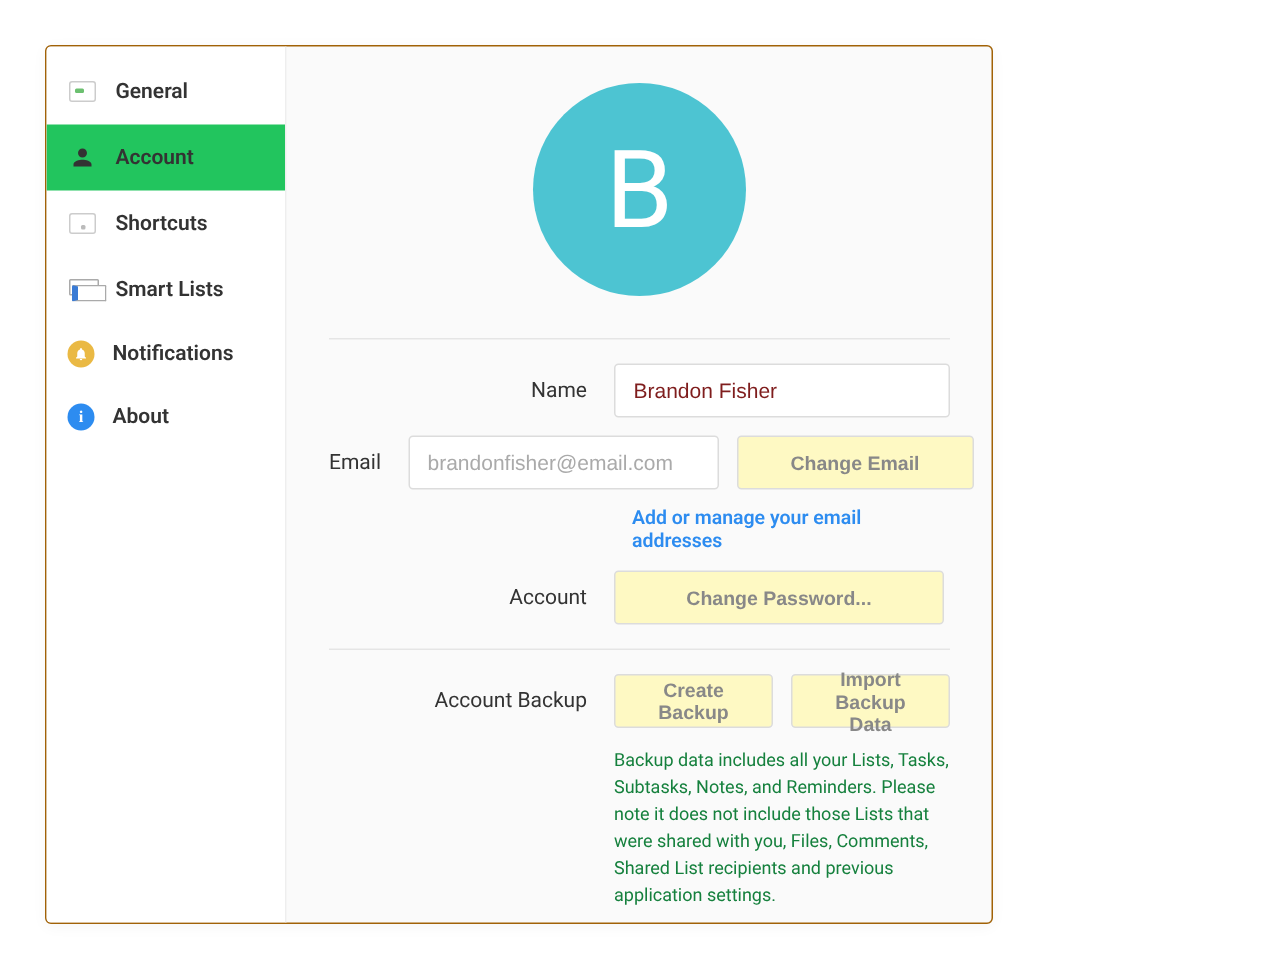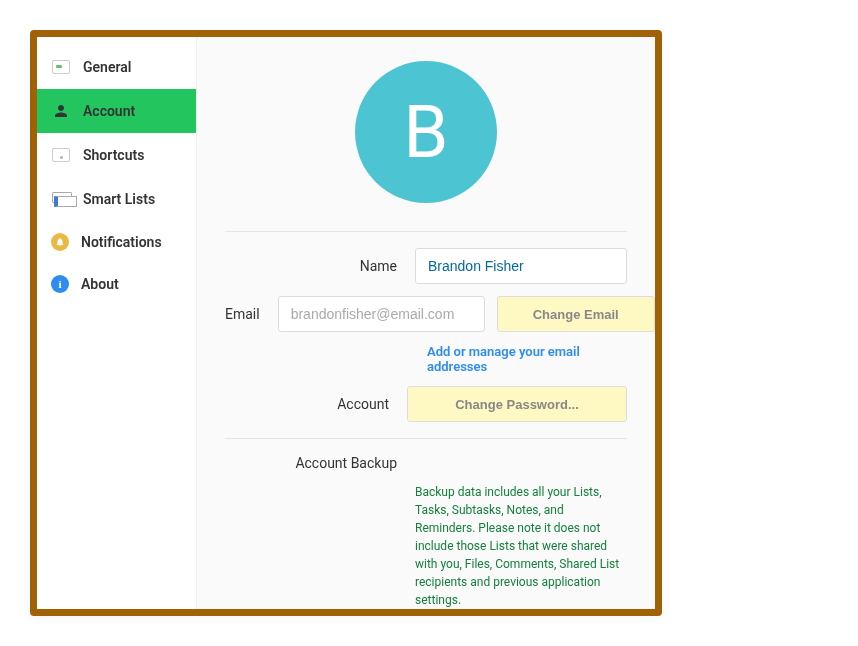--- a/index.html
+++ b/index.html
@@ -6,21 +6,21 @@
 body {
   font-family: -apple-system, BlinkMacSystemFont, "Segoe UI", Roboto, "Helvetica Neue", Arial, sans-serif;
   background: #ffffff;
   padding: 30px;
   color: #333;
 }
 .window {
   width: 632px;
   height: 586px;
   background: #fafafa;
-  border: 7px solid #a16207;
+  border: 1px solid #a16207;
   border-radius: 4px;
   display: flex;
   overflow: hidden;
   box-shadow: 0 2px 10px rgba(0,0,0,0.04);
 }
 .sidebar {
   width: 160px;
   background: #ffffff;
   border-right: 1px solid #eeeeee;
   display: flex;
@@ -144,21 +144,21 @@
   display:flex;
   gap: 12px;
 }
 input.text-input {
   flex: 1;
   height: 36px;
   padding: 0 12px;
   border: 1px solid #dcdcdc;
   border-radius: 3px;
   font-size: 14px;
-  color: #0369a1;
+  color: #7f1d1d;
   background: #fff;
 }
 input.text-input::placeholder { color:#aaa; }
 input.text-input.muted { color:#aaa; }
 .btn {
   height: 36px;
   padding: 0 16px;
   border: 1px solid #dcdcdc;
   border-radius: 3px;
   background: #fef9c3;
@@ -274,20 +274,24 @@
           <button class="btn" style="width:220px">Change Password...</button>
         </div>
       </div>
 
     </div>
 
     <div class="section">
 
       <div class="row">
         <div class="label-col">Account Backup</div>
+        <div class="field-col">
+          <button class="btn btn-wide">Create Backup</button>
+          <button class="btn btn-wide">Import Backup Data</button>
+        </div>
       </div>
 
       <div class="row">
         <div class="label-col"></div>
         <div class="field-col">
           <p class="hint">Backup data includes all your Lists, Tasks, Subtasks, Notes, and Reminders. Please note it does not include those Lists that were shared with you, Files, Comments, Shared List recipients and previous application settings.</p>
         </div>
       </div>
 
     </div>

